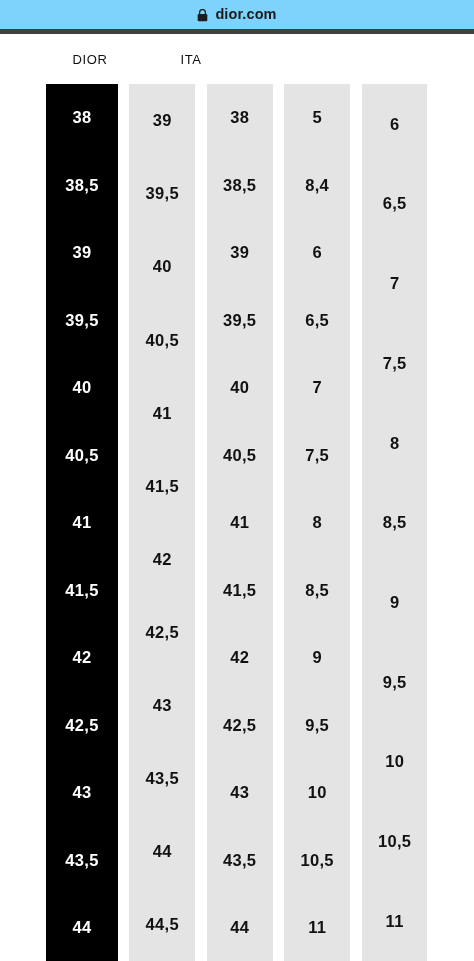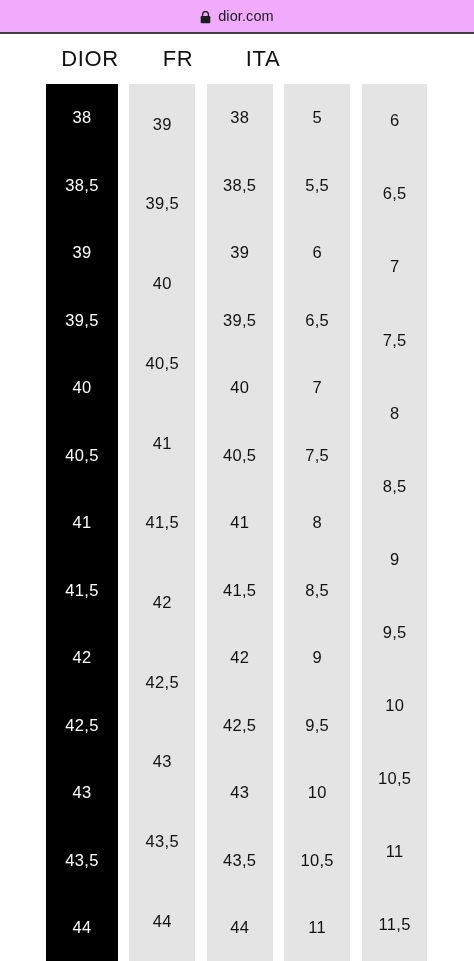--- a/index.html
+++ b/index.html
@@ -10,26 +10,27 @@
     width: 474px;
     height: 961px;
     background: #ffffff;
     font-family: "Liberation Sans", sans-serif;
     overflow: hidden;
   }
 
   
   .url-bar {
     height: 34px;
-    background: #f0abfc;
-    border-bottom: 2px solid #404040;
+    background: #7dd3fc;
+    border-bottom: 5px solid #404040;
     display: flex;
     align-items: center;
     justify-content: center;
     box-sizing: border-box;
+    font-weight: bold;
   }
   .url-inner {
     display: flex;
     align-items: center;
     gap: 7px;
   }
   .lock-icon {
     display: block;
     width: 11px;
     height: 13px;
@@ -55,39 +56,40 @@
     top: 0;
     left: 0;
     width: 474px;
     height: 50px;
     display: flex;
   }
   .head-cell {
     display: flex;
     align-items: center;
     justify-content: center;
-    font-size: 22px;
+    font-size: 13px;
     color: #111113;
     letter-spacing: .6px;
     font-weight: 400;
   }
 
   .cols {
     position: absolute;
     top: 50px;
     left: 0;
     width: 474px;
     height: 877px;
     display: flex;
   }
   .col {
     height: 100%;
     display: flex;
     flex-direction: column;
     box-sizing: border-box;
+    font-weight: bold;
   }
   .col-dior { background: #000000; }
   .col-grey { background: #e4e4e4; }
 
   .cell {
     flex: 1 1 0;
     display: flex;
     align-items: center;
     justify-content: center;
     font-size: 16.5px;
@@ -115,21 +117,20 @@
     <span class="url-text">dior.com</span>
   </div>
 </div>
 
 <div class="table-wrap">
 
   <div class="head-row">
     <div class="edge" style="width:51px"></div>
     <div class="head-cell" style="width:78px">DIOR</div>
     <div class="gutter" style="width:13px"></div>
-    <div class="head-cell" style="width:72px">FR</div>
     <div class="gutter" style="width:13px"></div>
     <div class="head-cell" style="width:72px">ITA</div>
     <div class="gutter" style="width:13px"></div>
     <div class="gutter" style="width:13px"></div>
   </div>
 
   <div class="cols">
     <div class="edge" style="width:51px"></div>
 
     <div class="col col-dior" style="width:78px">
@@ -155,20 +156,21 @@
       <div class="cell cell-grey">39,5</div>
       <div class="cell cell-grey">40</div>
       <div class="cell cell-grey">40,5</div>
       <div class="cell cell-grey">41</div>
       <div class="cell cell-grey">41,5</div>
       <div class="cell cell-grey">42</div>
       <div class="cell cell-grey">42,5</div>
       <div class="cell cell-grey">43</div>
       <div class="cell cell-grey">43,5</div>
       <div class="cell cell-grey">44</div>
+      <div class="cell cell-grey">44,5</div>
     </div>
 
     <div class="gutter" style="width:13px"></div>
 
     <div class="col col-grey" style="width:72px">
       <div class="cell cell-grey">38</div>
       <div class="cell cell-grey">38,5</div>
       <div class="cell cell-grey">39</div>
       <div class="cell cell-grey">39,5</div>
       <div class="cell cell-grey">40</div>
@@ -179,21 +181,21 @@
       <div class="cell cell-grey">42,5</div>
       <div class="cell cell-grey">43</div>
       <div class="cell cell-grey">43,5</div>
       <div class="cell cell-grey">44</div>
     </div>
 
     <div class="gutter" style="width:13px"></div>
 
     <div class="col col-grey" style="width:72px">
       <div class="cell cell-grey">5</div>
-      <div class="cell cell-grey">5,5</div>
+      <div class="cell cell-grey">8,4</div>
       <div class="cell cell-grey">6</div>
       <div class="cell cell-grey">6,5</div>
       <div class="cell cell-grey">7</div>
       <div class="cell cell-grey">7,5</div>
       <div class="cell cell-grey">8</div>
       <div class="cell cell-grey">8,5</div>
       <div class="cell cell-grey">9</div>
       <div class="cell cell-grey">9,5</div>
       <div class="cell cell-grey">10</div>
       <div class="cell cell-grey">10,5</div>
@@ -207,19 +209,18 @@
       <div class="cell cell-grey">6,5</div>
       <div class="cell cell-grey">7</div>
       <div class="cell cell-grey">7,5</div>
       <div class="cell cell-grey">8</div>
       <div class="cell cell-grey">8,5</div>
       <div class="cell cell-grey">9</div>
       <div class="cell cell-grey">9,5</div>
       <div class="cell cell-grey">10</div>
       <div class="cell cell-grey">10,5</div>
       <div class="cell cell-grey">11</div>
-      <div class="cell cell-grey">11,5</div>
     </div>
 
     <div class="edge" style="width:51px"></div>
   </div>
 
 </div>
 
 </body></html>

